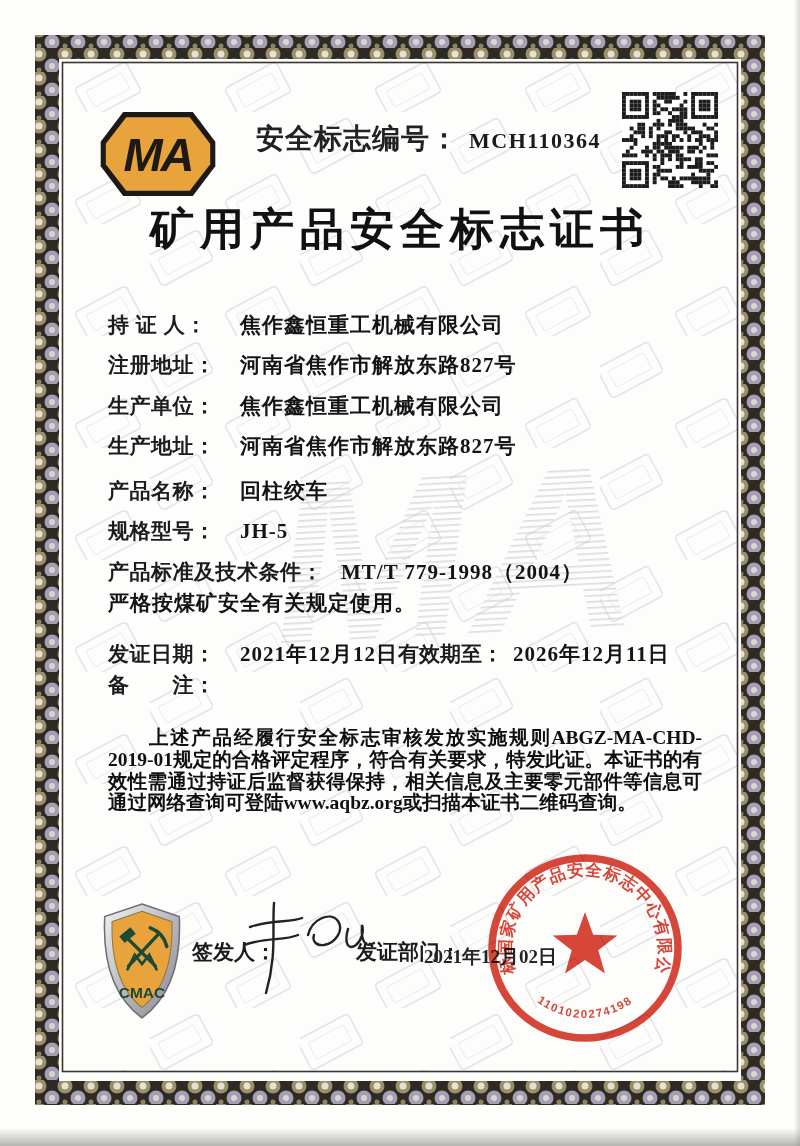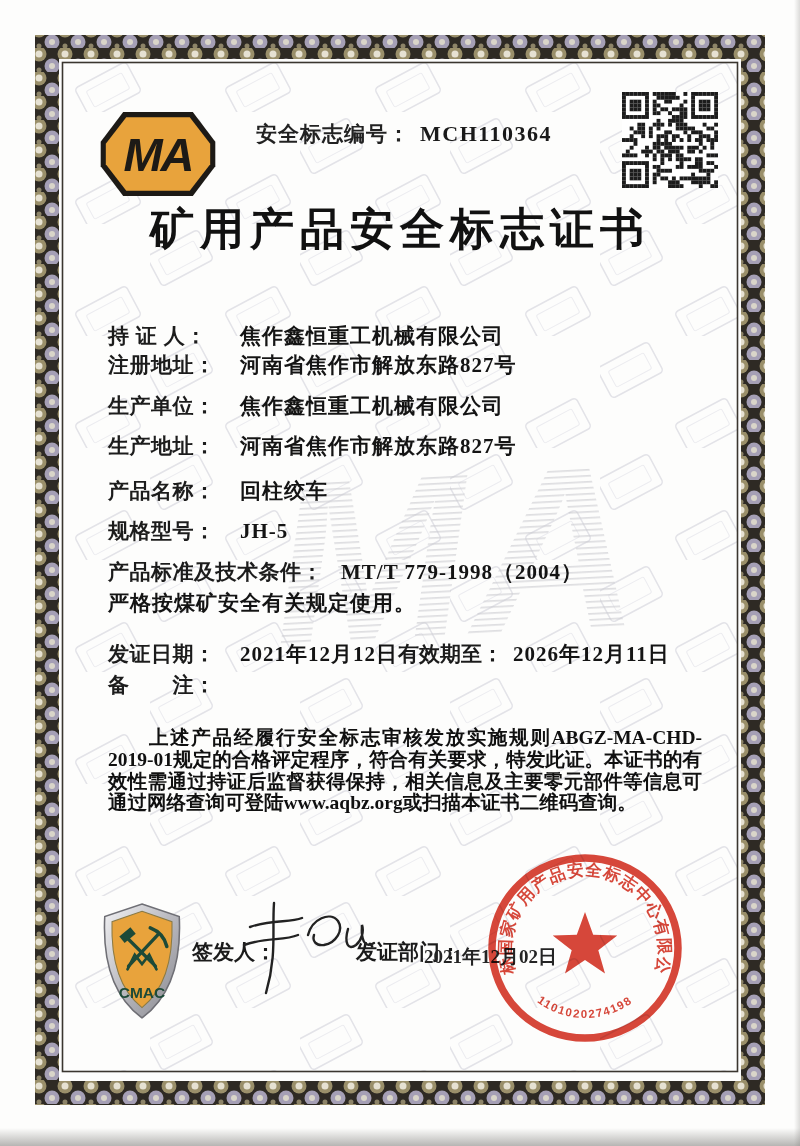--- a/index.html
+++ b/index.html
@@ -4,30 +4,30 @@
 <style>
   html,body{margin:0;padding:0;}
   .page{
     position:relative;width:800px;height:1146px;
     background:#fdfdfc;overflow:hidden;
     font-family:"Liberation Sans",sans-serif;color:#1b1b1b;
   }
   .abs{position:absolute;}
   
   .cert-no{left:256px;top:120px;display:flex;align-items:baseline;}
-  .cert-no-label{font-size:21px;font-weight:bold;letter-spacing:1px;color:#222;text-align:right;}
+  .cert-no-label{font-size:28px;font-weight:bold;letter-spacing:1px;color:#222;text-align:right;}
   .cert-no-value{font-family:"Liberation Serif",serif;font-size:22px;font-weight:700;letter-spacing:1.5px;margin-left:10px;color:#1a1a1a;}
   .title{left:0;top:200px;width:100%;text-align:center;
     font-family:"Liberation Serif",serif;font-size:44px;font-weight:900;
     letter-spacing:6px;color:#111;}
   
   .field-row{position:absolute;left:108px;display:flex;align-items:baseline;width:600px;}
   .field-label{font-size:21px;font-weight:bold;min-width:132px;letter-spacing:0.5px;color:#1c1c1c;flex:0 0 auto;}
   .field-value{font-family:"Liberation Serif",serif;font-size:21px;font-weight:700;letter-spacing:1px;color:#141414;}
-  .r1{top:322px}.r2{top:351px}.r3{top:392px}.r4{top:432px}
+  .r1{top:311px}.r2{top:351px}.r3{top:392px}.r4{top:432px}
   .r5{top:477px}.r6{top:517px}.r7{top:558px}.r8{top:589px}
   .dates-row{top:640px;}
   .dates-row .field-value{min-width:150px;}
   .valid-label{font-size:21px;font-weight:bold;min-width:115px;flex:0 0 auto;}
   .remark-row{top:671px;}
   
   .statement{left:108px;top:727px;width:594px;
     font-family:"Liberation Serif",serif;font-size:19.5px;font-weight:700;
     line-height:21.8px;text-align:justify;text-indent:2.1em;color:#101010;}
   

